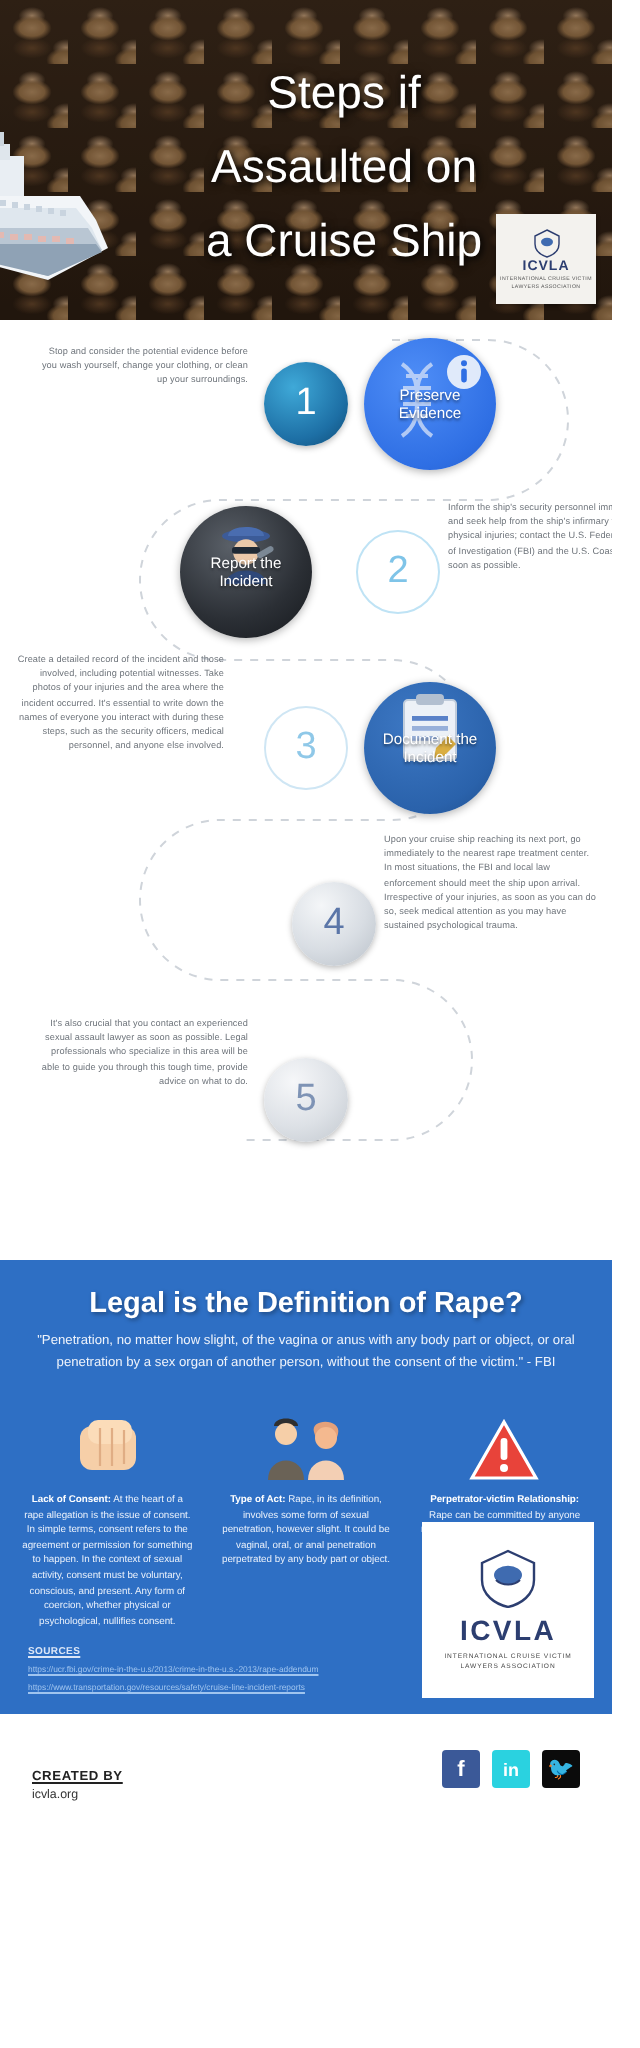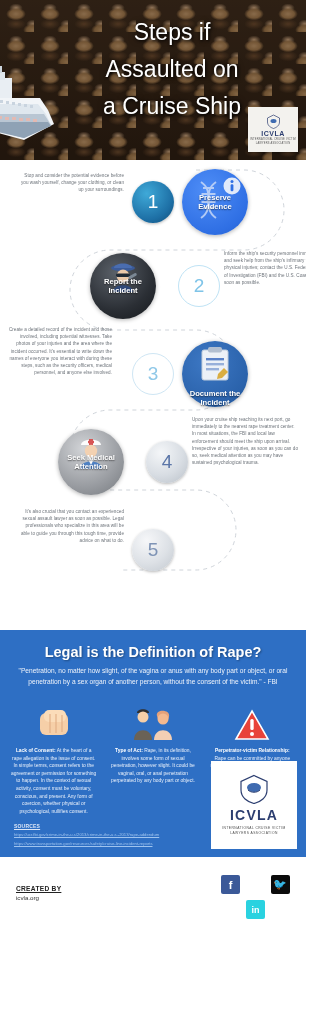--- a/index.html
+++ b/index.html
@@ -37,21 +37,21 @@
     background-image:
       radial-gradient(ellipse 14px 9px at 33px 30px, #bb9263 0%, #9a7348 45%, rgba(60,40,25,0) 70%),
       radial-gradient(ellipse 9px 6px at 33px 24px, #d2aa82 0%, rgba(90,60,35,0) 75%);
     background-size: 34px 32px, 34px 32px;
   }
   .header-shade { position:absolute; inset:0; background: rgba(20,12,6,.30); }
   .ship {
     position: absolute; left: -6px; top: 52px; width: 72px; height: 96px;
   }
   .header-title {
-    position: absolute; left: 56px; top: 14px; width: 232px;
+    position: absolute; left: 56px; top: 28px; width: 232px;
     text-align: center;
     color: #ffffff;
     font-size: 23px;
     line-height: 37px;
     font-weight: 400;
     text-shadow: 1px 1px 3px rgba(0,0,0,.85), 0 0 6px rgba(0,0,0,.6);
     white-space: pre-line;
   }
   .logo-box {
     position: absolute; right: 8px; bottom: 8px;
@@ -76,30 +76,30 @@
     position: absolute; top: 5px;
     width: 66px; height: 66px; border-radius: 50%;
     display: flex; align-items: center; justify-content: center;
     text-align: center;
     box-shadow: 0 1px 4px rgba(0,0,0,.3);
   }
   .bubble .blabel {
     position: relative; z-index: 3;
     color: #ffffff;
     font-size: 7.6px;
-    font-weight: 700;
+    font-weight: 400;
     line-height: 9px;
     text-shadow: 0 1px 1.5px rgba(0,0,0,.55);
     width: 62px;
   }
   .bubble .bicon { position: absolute; z-index: 1; opacity: .95; }
 
   .bubble.blue  { background: radial-gradient(circle at 38% 32%, #4f8ef7 0%, #2f6fe4 70%, #255fcc 100%); }
   .bubble.dark  { background: radial-gradient(circle at 38% 30%, #5a6068 0%, #2b2f35 60%, #15181c 100%); }
-  .bubble.navy  { background: radial-gradient(circle at 38% 32%, #3d78c4 0%, #2a62ab 70%, #1f4e8c 100%); align-items: flex-end; }
+  .bubble.navy  { background: radial-gradient(circle at 38% 32%, #3d78c4 0%, #2a62ab 70%, #1f4e8c 100%); }
   .bubble.grey  { background: radial-gradient(circle at 38% 30%, #d2d4d7 0%, #9a9da2 60%, #74787d 100%); }
 
   .numcircle {
     position: absolute; top: 17px;
     width: 42px; height: 42px; border-radius: 50%;
     display: flex; align-items: center; justify-content: center;
     font-size: 19px; font-weight: 300;
     box-shadow: 0 1px 3px rgba(0,0,0,.28);
   }
   .numcircle.teal  { background: radial-gradient(circle at 35% 30%, #3fa9d8 0%, #1d6fa5 65%, #0f4a74 100%); color: #fff; }
@@ -183,21 +183,21 @@
   }
   .created .c1 { font-size: 6.6px; font-weight: 700; color: #222; text-decoration: underline; letter-spacing:.3px; }
   .created .c2 { font-size: 6.2px; color: #333; margin-top: 2px; }
   .socials { position: absolute; right: 16px; top: 18px; display: flex; gap: 6px; }
   .sbtn {
     width: 19px; height: 19px; border-radius: 2px;
     display: flex; align-items: center; justify-content: center;
     color: #fff; font-weight: 700; font-size: 11px;
   }
   .sbtn.fb { background: #3b5998; }
-  .sbtn.li { background: #2ad2e0; font-size: 9px; margin-top: 25px; }
+  .sbtn.li { background: #2ad2e0; font-size: 9px; }
   .sbtn.tw { background: #0b0b0b; }
 </style>
 </head>
 <body>
 
 <div class="page">
 
   <div class="header">
     <div class="header-pattern"></div>
     <div class="header-shade"></div>
@@ -306,31 +306,20 @@
             <rect x="8" y="22" width="13" height="2.4" fill="#9db4dc"></rect>
             <path d="M20 28 L26 22 L30 26 L24 32 L19 33 Z" fill="#e3b23c"></path>
           </svg>
           <div class="blabel">Document the Incident</div>
         </div>
       </div>
     </div>
 
     <div class="step" style="top: 264px;">
       <div class="step-inner">
-        <div class="bubble grey" style="left:58px;">
-          <svg class="bicon" width="34" height="36" viewBox="0 0 34 36" style="left:16px; top:5px;">
-            <path d="M7 11 C7 4 27 4 27 11 Z" fill="#ffffff"></path>
-            <rect x="15" y="5" width="4" height="6" fill="#d94f4f"></rect>
-            <rect x="14" y="6.8" width="6" height="2.4" fill="#d94f4f"></rect>
-            <circle cx="17" cy="17" r="6.2" fill="#f6d2b0"></circle>
-            <path d="M6 35 C6 25 28 25 28 35 Z" fill="#4a7fc4"></path>
-            <path d="M14 25 L17 31 L20 25 Z" fill="#ffffff"></path>
-          </svg>
-          <div class="blabel">Seek Medical Attention</div>
-        </div>
         <div class="numcircle silver" style="left:146px;">4</div>
         <div class="steptext left-al" style="left:192px; top:-8px;">Upon your cruise ship reaching its next port, go immediately to the nearest rape treatment center. In most situations, the FBI and local law enforcement should meet the ship upon arrival. Irrespective of your injuries, as soon as you can do so, seek medical attention as you may have sustained psychological trauma.</div>
       </div>
     </div>
 
     <div class="step" style="top: 352px;">
       <div class="step-inner">
         <div class="steptext right-al" style="left:18px; top:-4px;">It's also crucial that you contact an experienced sexual assault lawyer as soon as possible. Legal professionals who specialize in this area will be able to guide you through this tough time, provide advice on what to do.</div>
         <div class="numcircle silver2" style="left:132px;">5</div>
       </div>

